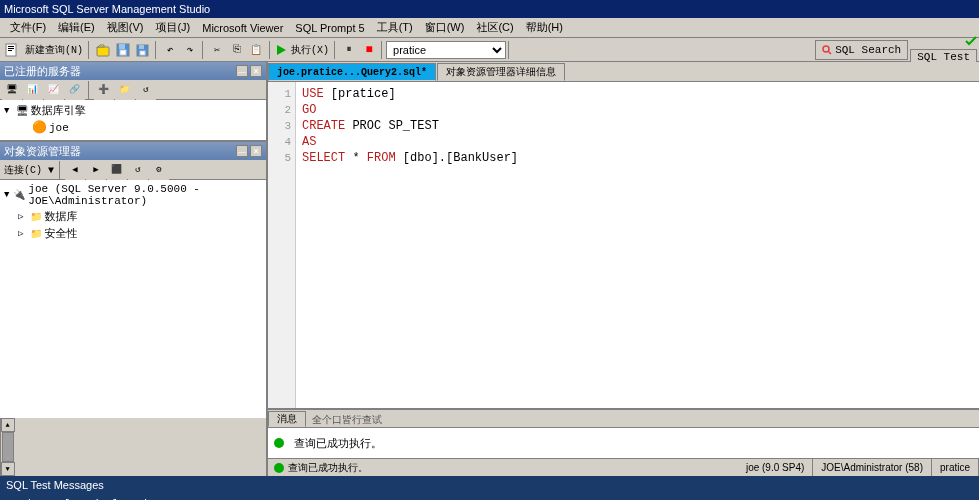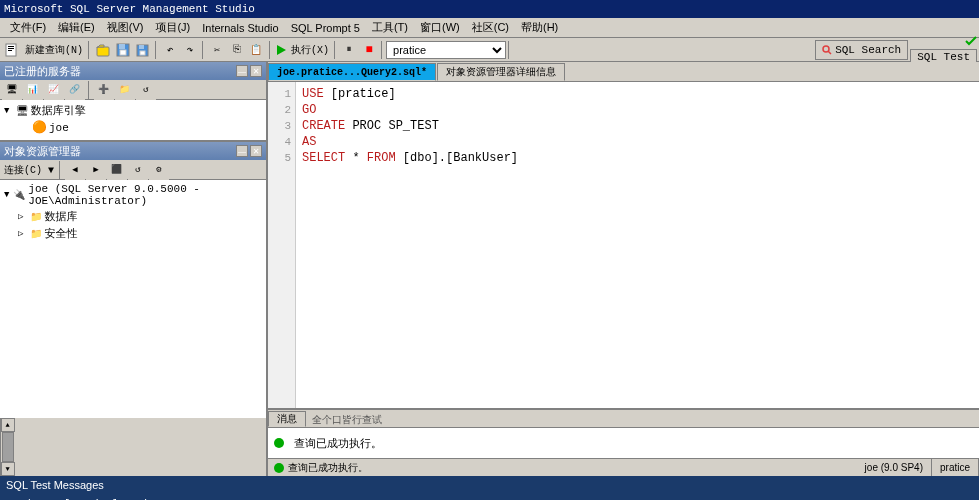--- a/index.html
+++ b/index.html
@@ -12,21 +12,21 @@
       overflow: hidden;
       color: #000;
     }
 
     
     .title-bar {
       background: linear-gradient(to bottom, #0a246a, #0a246a);
       color: white;
       padding: 2px 4px;
       font-size: 11px;
-      font-family: Liberation Mono, monospace;
+      font-family: Liberation Sans, sans-serif;
       display: flex;
       align-items: center;
       height: 18px;
     }
 
     
     .menu-bar {
       background: #d4d0c8;
       display: flex;
       align-items: center;
@@ -321,21 +321,21 @@
 
 <div class="title-bar">
   <span>Microsoft SQL Server Management Studio</span>
 </div>
 
 <div class="menu-bar">
   <span class="menu-item">文件(F)</span>
   <span class="menu-item">编辑(E)</span>
   <span class="menu-item">视图(V)</span>
   <span class="menu-item">项目(J)</span>
-  <span class="menu-item">Internals Studio</span>
+  <span class="menu-item">Microsoft Viewer</span>
   <span class="menu-item">SQL Prompt 5</span>
   <span class="menu-item">工具(T)</span>
   <span class="menu-item">窗口(W)</span>
   <span class="menu-item">社区(C)</span>
   <span class="menu-item">帮助(H)</span>
 </div>
 
 <div class="toolbar">
   <div class="toolbar-btn" title="新建查询">
     <svg width="14" height="14" viewBox="0 0 14 14">
@@ -539,20 +539,21 @@
           <span>查询已成功执行。</span>
         </div>
       </div>
 
       <div class="status-bar">
         <div class="status-left">
           <span class="green-dot"></span>
           <span>查询已成功执行。</span>
         </div>
         <div class="status-item">joe (9.0 SP4)</div>
+        <div class="status-item">JOE\Administrator (58)</div>
         <div class="status-item">pratice</div>
       </div>
     </div>
   </div>
 </div>
 
 <div class="sql-test-area">
   <div class="sql-test-header">
     <span>SQL Test Messages</span>
   </div>

